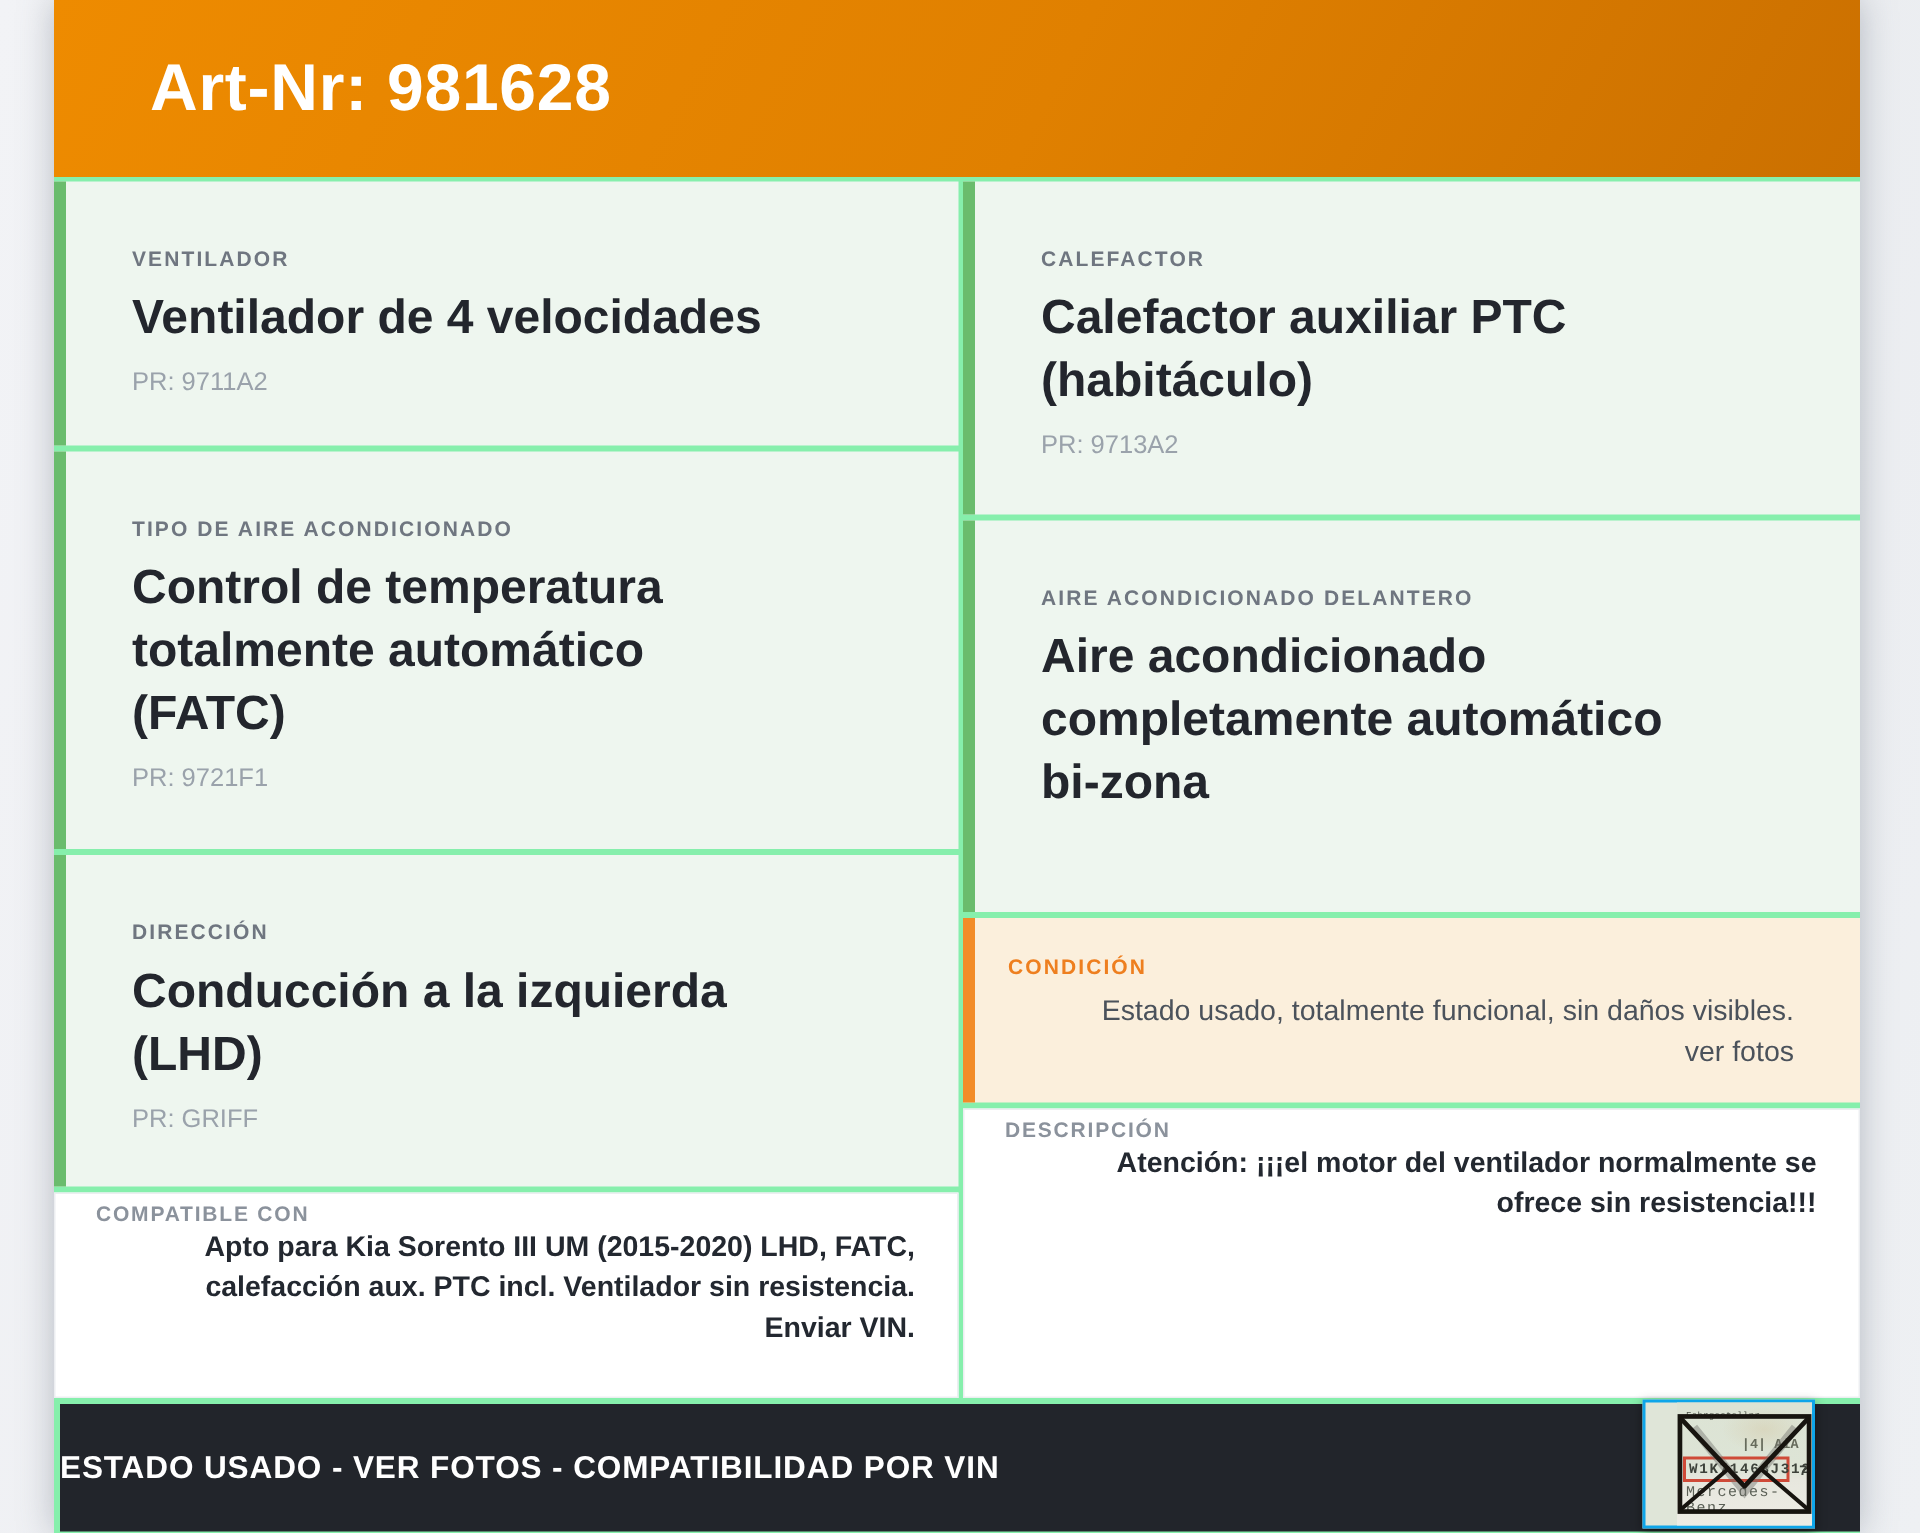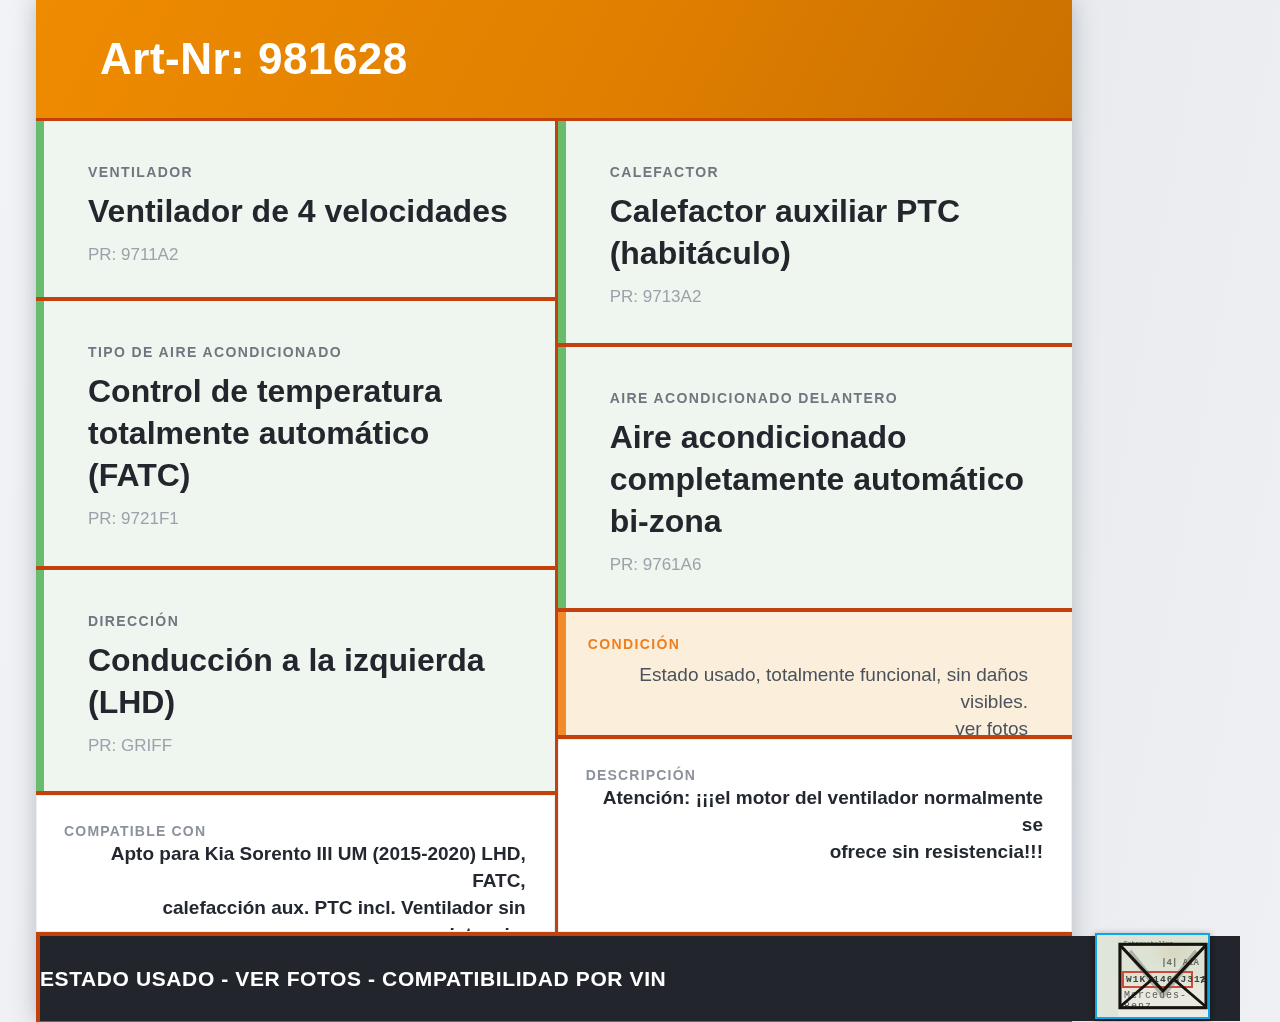--- a/index.html
+++ b/index.html
@@ -3,22 +3,22 @@
 <meta charset="utf-8">
 <style>
   html,body{margin:0;padding:0;}
   body{
     width:1280px;height:1022px;
     background:linear-gradient(100deg,#f2f3f6 0%,#e6e8ec 60%,#eef0f3 100%);
     font-family:"Liberation Sans", sans-serif;
     overflow:hidden;position:relative;
   }
   .page{
-    position:absolute;left:36px;top:0;width:1036px;height:1022px;
-    background:#c2410c;
+    position:absolute;left:36px;top:0;width:1204px;height:1022px;
+    background:#86efac;
     box-shadow:0 0 22px rgba(90,100,115,.38);
   }
   
   .hero{
     height:118px;display:flex;align-items:center;
     background:linear-gradient(118deg,#ee8b00 0%,#e08000 55%,#cb7000 100%);
     padding-left:64px;box-sizing:border-box;
   }
   .hero h1{
     margin:0;font-size:44px;font-weight:700;color:#ffffff;letter-spacing:.5px;
@@ -32,21 +32,21 @@
   .card.mint{
     background:#eef6ef;border-left:8px solid #6abc6d;
     padding:42px 38px 0 44px;
   }
   .card.amber{
     background:#fbefdc;border-left:8px solid #f28c28;
     padding:23px 44px 0 22px;
   }
   .card.white{
     background:#ffffff;border:1px solid #eceef1;
-    padding:26px 28px 0 27px;
+    padding:4px 28px 0 27px;
   }
   .hL0{height:176px}.hL1{height:265px}.hL2{height:221px}.hL3{height:137px}
   .hR0{height:222px}.hR1{height:261px}.hR2{height:123px}.hR3{height:193px}
   .label{
     font-size:14px;line-height:18px;font-weight:700;letter-spacing:1.4px;
     color:#6f7680;text-transform:uppercase;
   }
   .amber .label{color:#ee7f1f;}
   .white .label{color:#8b929c;letter-spacing:1.2px;}
   .title{
@@ -144,21 +144,20 @@
         <h2 class="title">Calefactor auxiliar PTC
 (habitáculo)</h2>
         <div class="pr">PR: 9713A2</div>
       </section>
 
       <section class="card mint hR1">
         <div class="label">AIRE ACONDICIONADO DELANTERO</div>
         <h2 class="title">Aire acondicionado
 completamente automático
 bi-zona</h2>
-        <div class="pr">PR: 9761A6</div>
       </section>
 
       <section class="card amber hR2">
         <div class="label">CONDICIÓN</div>
         <div class="body">Estado usado, totalmente funcional, sin daños visibles.
 ver fotos</div>
       </section>
 
       <section class="card white hR3">
         <div class="label">DESCRIPCIÓN</div>

